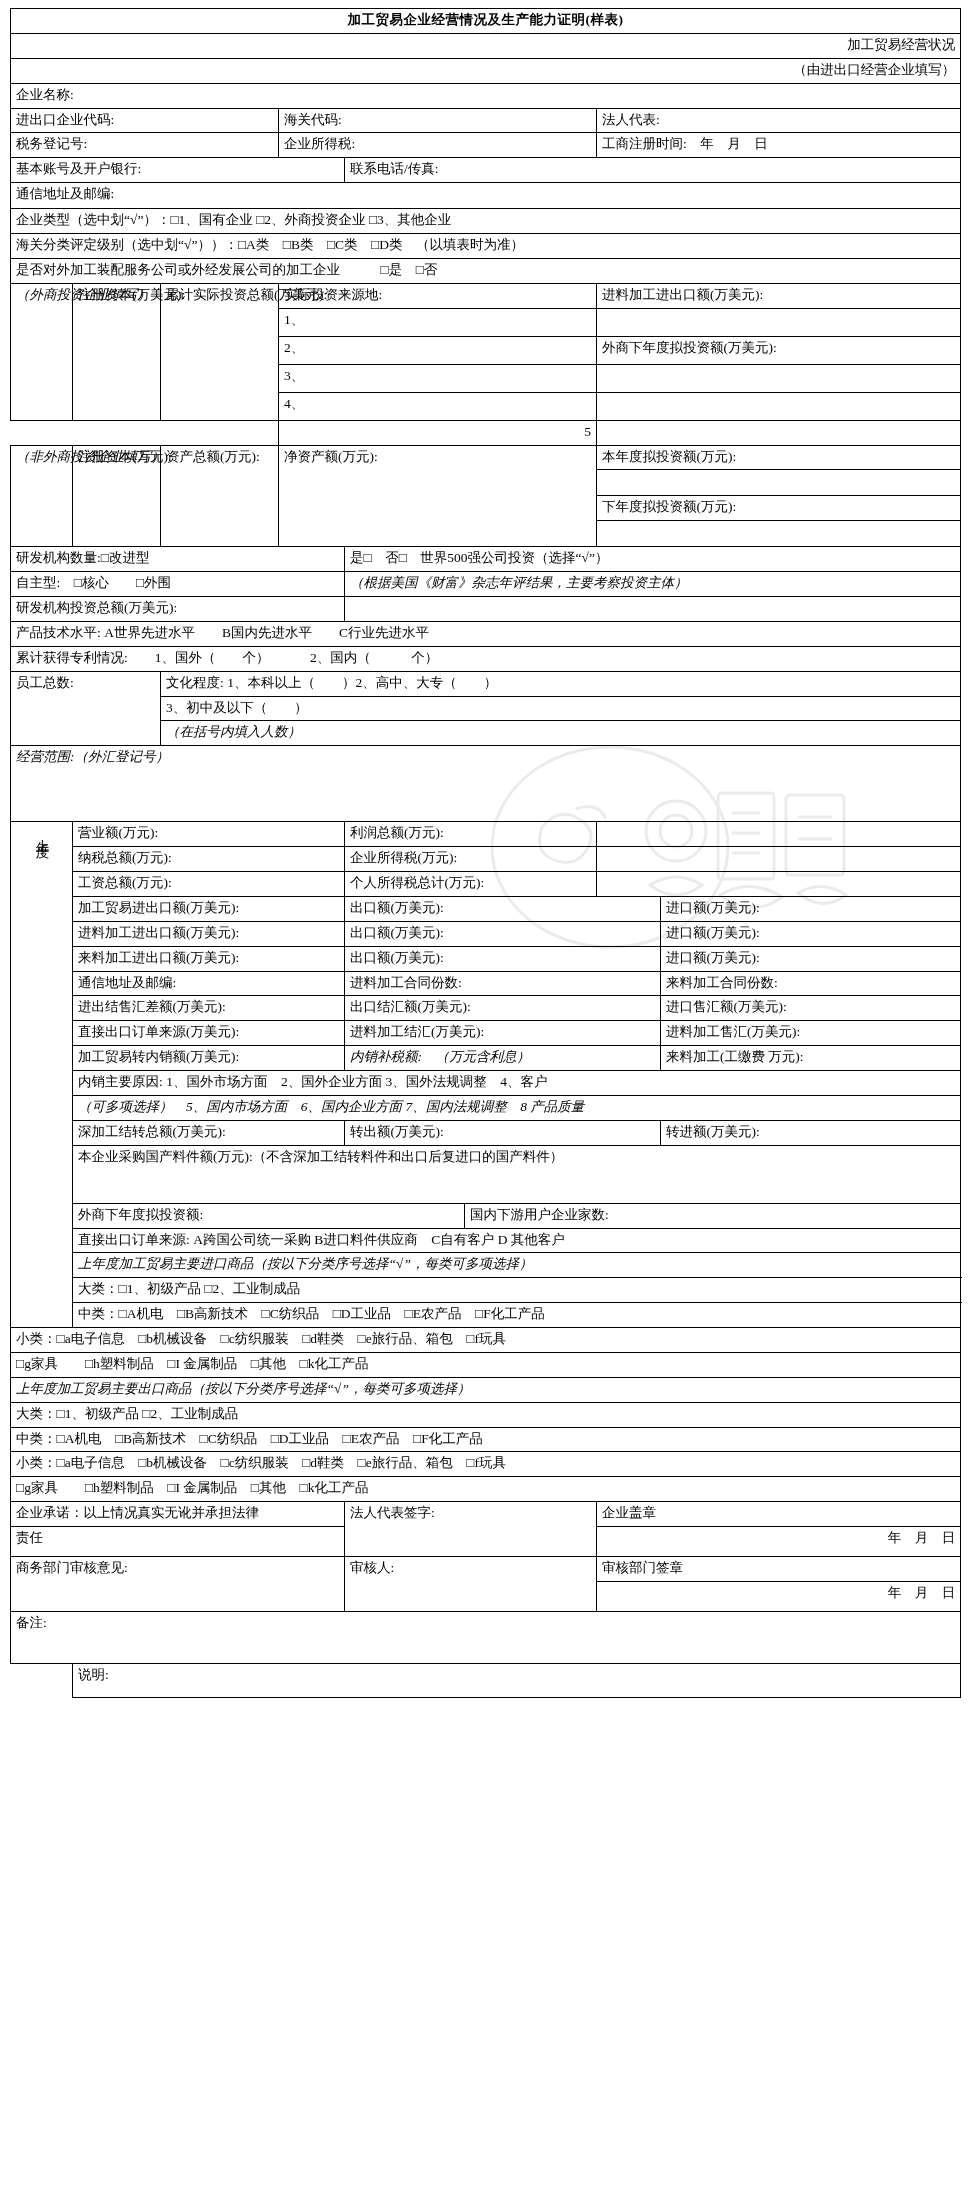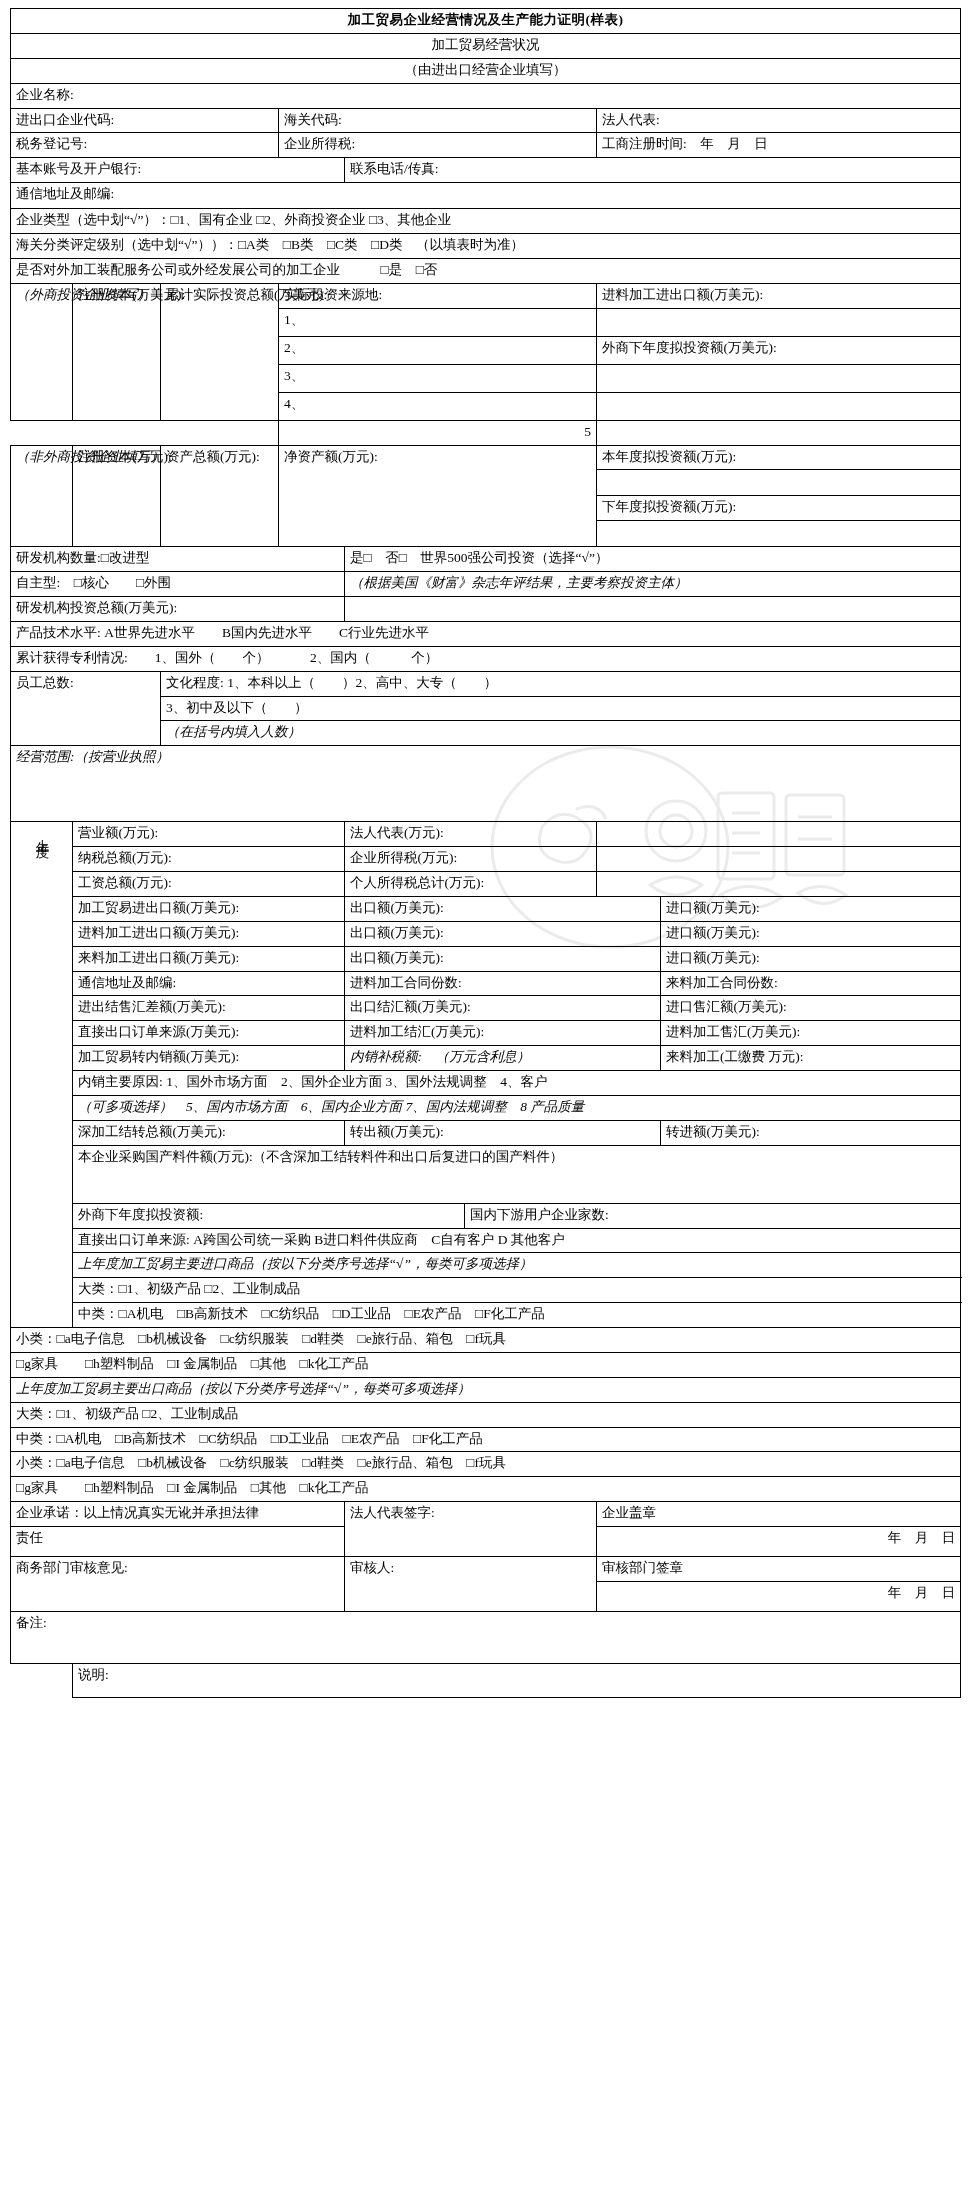--- a/index.html
+++ b/index.html
@@ -50,21 +50,21 @@
   td.wrap { white-space: normal; }
   .ttl {
     text-align: center;
     font-size: 25px;
     font-weight: bold;
     letter-spacing: .5px;
     padding: 7px 0 9px 0;
     white-space: nowrap;
   }
   .sub {
-    text-align: center;
+    text-align: right;
     font-size: 18px;
     padding: 5px 0 6px 0;
     white-space: nowrap;
   }
   .it { font-style: italic; }
   .vcell {
     text-align: center;
     vertical-align: middle;
     font-size: 13.5px;
     white-space: normal;
@@ -233,29 +233,29 @@
       <td colspan="8">文化程度: 1、本科以上（　　）2、高中、大专（　　）</td>
     </tr>
     <tr>
       <td colspan="8">3、初中及以下（　　）</td>
     </tr>
     <tr>
       <td colspan="8" class="it indent">（在括号内填入人数）</td>
     </tr>
 
     <tr>
-      <td colspan="10" style="height:76px" class="it">经营范围:（按营业执照）</td>
+      <td colspan="10" style="height:76px" class="it">经营范围:（外汇登记号）</td>
     </tr>
 
     <tr>
       <td class="vcell" rowspan="19">
         <span class="vlabel">上年度</span>
       </td>
       <td colspan="3">营业额(万元):</td>
-      <td colspan="3">法人代表(万元):</td>
+      <td colspan="3">利润总额(万元):</td>
       <td colspan="3"></td>
     </tr>
     <tr>
       <td colspan="3">纳税总额(万元):</td>
       <td colspan="3">企业所得税(万元):</td>
       <td colspan="3"></td>
     </tr>
     <tr>
       <td colspan="3">工资总额(万元):</td>
       <td colspan="3">个人所得税总计(万元):</td>

